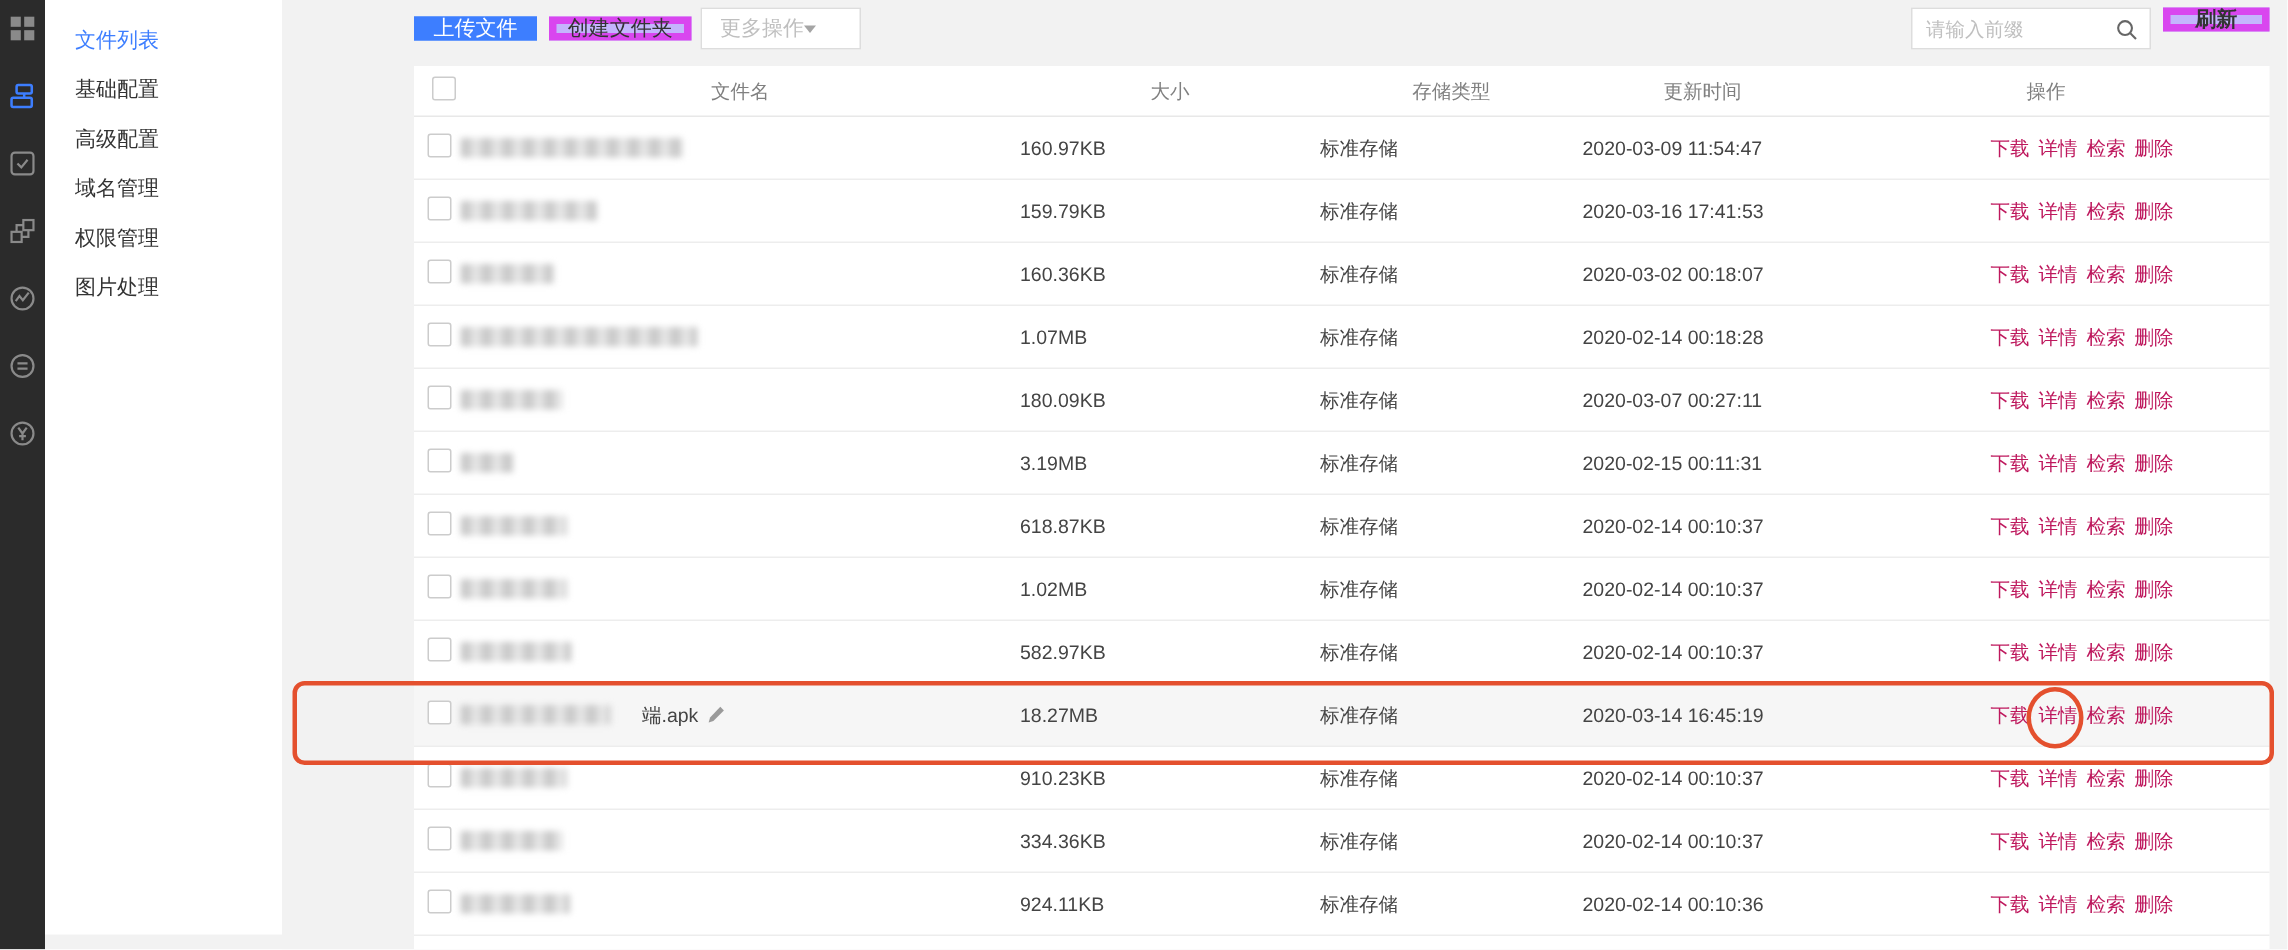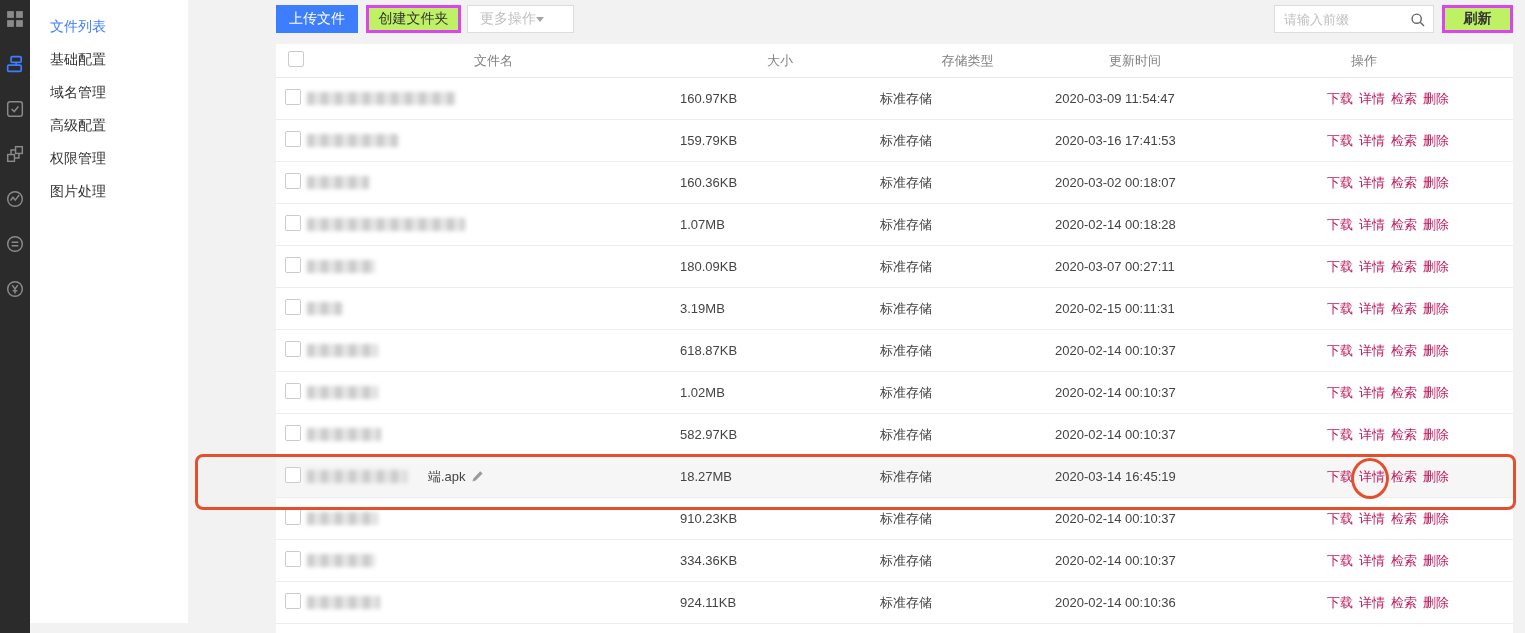--- a/index.html
+++ b/index.html
@@ -12,28 +12,28 @@
   .rail .ric{position:absolute;left:6px;width:18px;height:18px;}
 
   
   .menu{position:absolute;left:30px;top:0;bottom:10px;width:158px;background:#fff;padding-top:10px;z-index:2;}
   .menu-item{height:33px;line-height:33px;padding-left:20px;font-size:14px;color:#333;cursor:pointer;}
   .menu-item.active{color:#3d7eff;}
 
   
   .content{position:absolute;left:188px;right:0;top:0;bottom:0;background:#f2f2f2;}
   .toolbar{position:absolute;left:88px;right:12px;top:5px;height:28px;display:flex;align-items:center;}
-  .btn{height:28px;font-size:14px;display:flex;align-items:center;justify-content:center;cursor:pointer;}
+  .btn{height:16px;font-size:14px;display:flex;align-items:center;justify-content:center;cursor:pointer;}
   .btn-primary{width:82px;background:#3d7eff;color:#fff;border:1px solid #3d7eff;}
-  .btn-plain{background:#bef264;border:3px solid #d946ef;color:#333;}
+  .btn-plain{background:#c4b5fd;border:5px solid #d946ef;color:#333;}
   .btn-folder{width:95px;margin-left:8px;}
   .select-box{width:107px;height:28px;margin-left:6px;background:#fff;border:1px solid #ddd;color:#bfbfbf;
               font-size:14px;display:flex;align-items:center;justify-content:flex-start;padding:0 12px;cursor:default;}
   .caret{width:0;height:0;border-left:4px solid transparent;border-right:4px solid transparent;border-top:5px solid #a5a5a5;}
-  .tb-right{margin-left:auto;display:flex;align-items:center;}
+  .tb-right{margin-left:auto;display:flex;align-items:flex-start;}
   .search-box{position:relative;width:160px;height:28px;background:#fff;border:1px solid #ddd;margin-right:8px;}
   .search-box input{border:none;outline:none;width:100%;height:100%;padding:0 28px 0 9px;font-size:13px;color:#333;background:transparent;}
   .search-box input::placeholder{color:#c0c0c0;}
   .search-ic{position:absolute;right:7px;top:6px;}
   .btn-refresh{width:71px;font-weight:bold;}
 
   
   .table{position:absolute;left:88px;right:12px;top:44px;bottom:0;background:#fff;}
   .thead,.row{display:grid;grid-template-columns:22px 373px 200px 175px 160px 1fr;
               align-items:center;padding-left:9px;}
@@ -91,22 +91,22 @@
     </svg>
     <svg class="ric" style="top:280px" viewBox="0 0 16 16">
       <circle cx="8" cy="8" r="6.5" fill="none" stroke="#8a8a8a" stroke-width="1.3"></circle>
       <path d="M5.5 4.5 L8 8 L10.5 4.5 M8 8 v4 M6 9.5 h4" fill="none" stroke="#8a8a8a" stroke-width="1.3"></path>
     </svg>
   </aside>
 
   <nav class="menu">
     <div class="menu-item active">文件列表</div>
     <div class="menu-item">基础配置</div>
+    <div class="menu-item">高级配置</div>
     <div class="menu-item">域名管理</div>
-    <div class="menu-item">高级配置</div>
     <div class="menu-item">权限管理</div>
     <div class="menu-item">图片处理</div>
   </nav>
 
   <main class="content">
 
     <div class="toolbar">
       <div class="btn btn-primary">上传文件</div>
       <div class="btn btn-plain btn-folder">创建文件夹</div>
       <div class="select-box">

